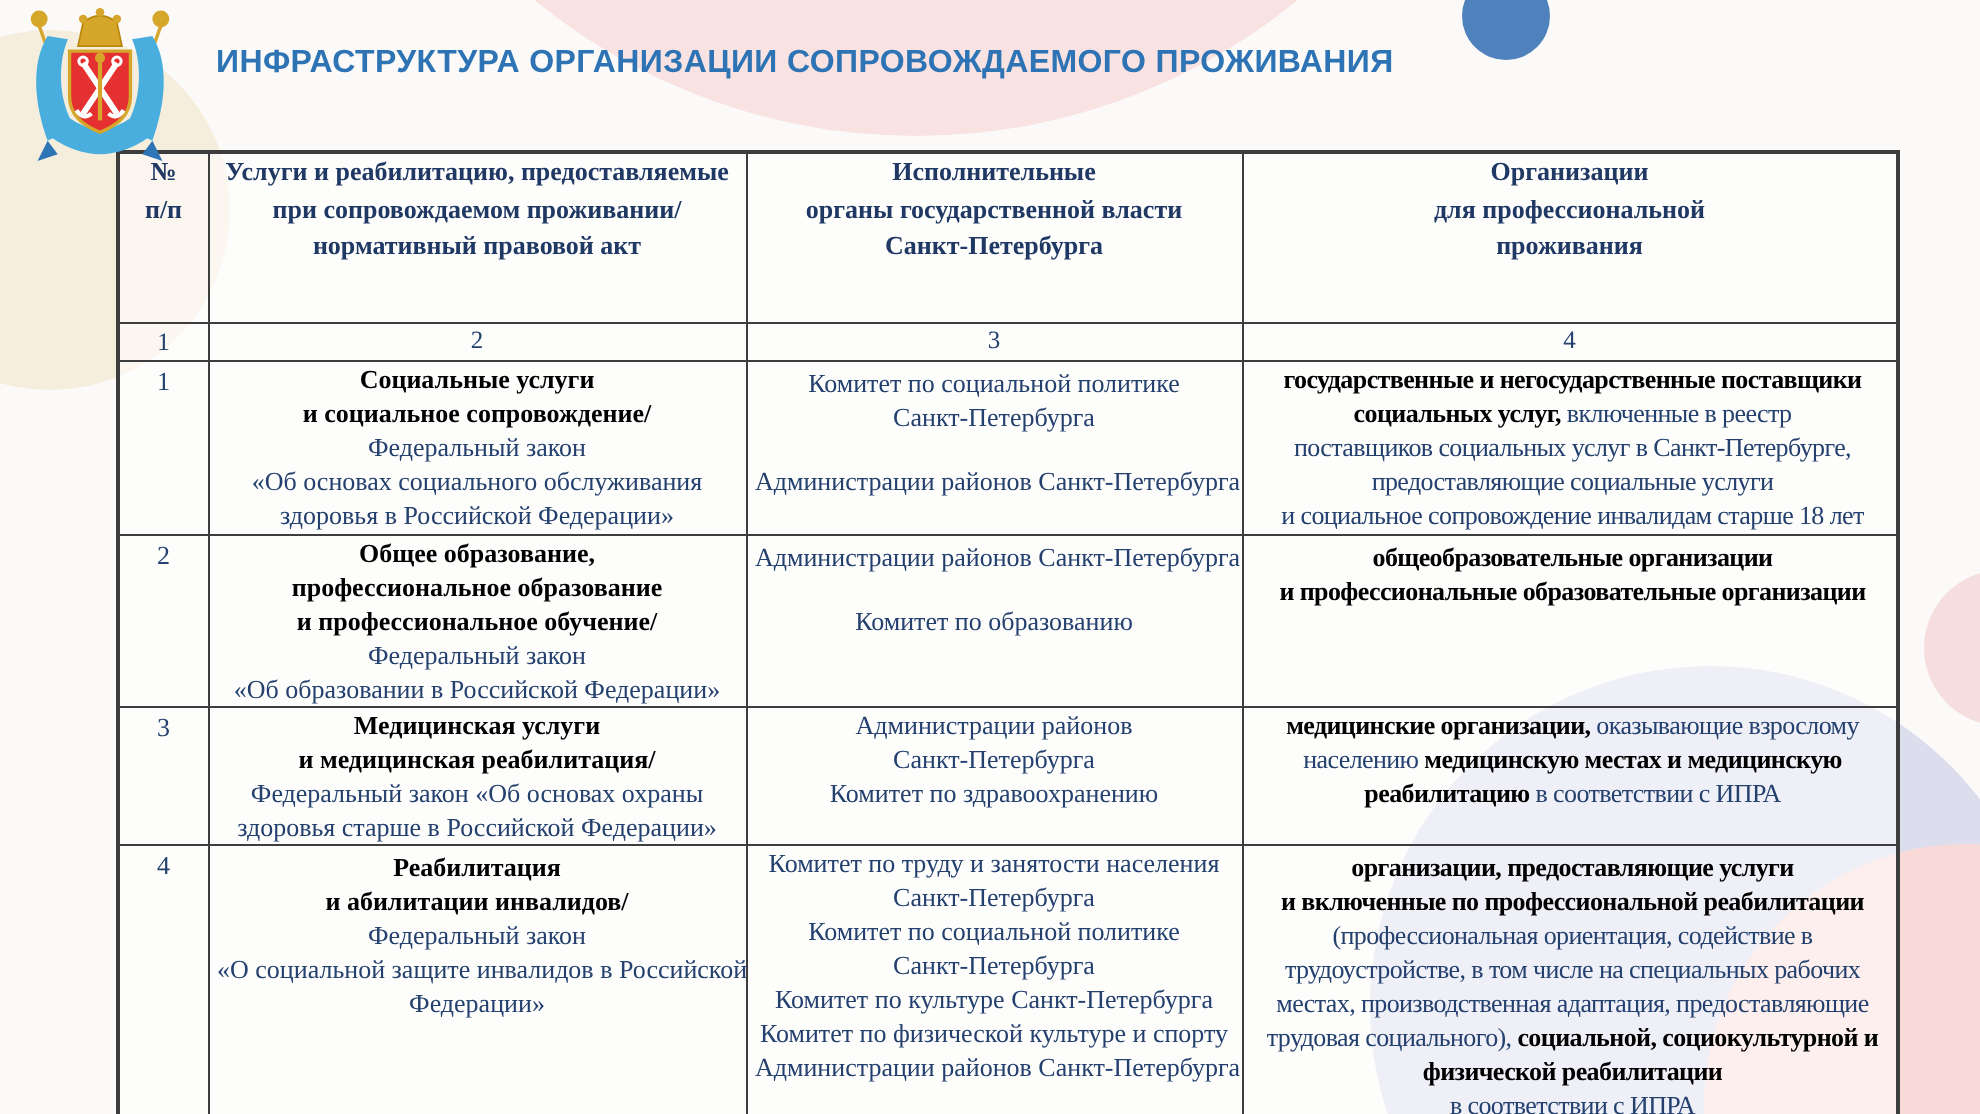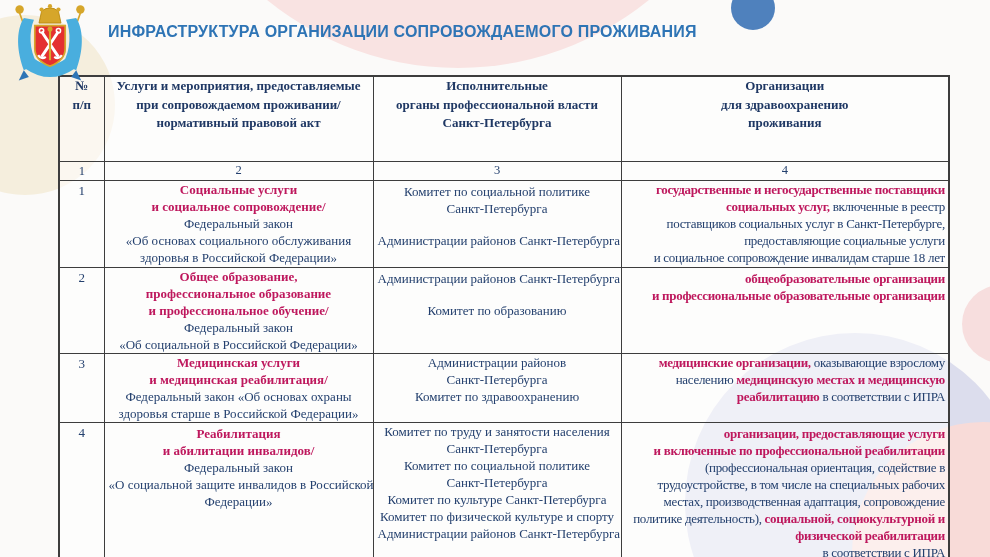--- a/index.html
+++ b/index.html
@@ -38,25 +38,25 @@
     border:1.5px solid #3d3d3d;
     background:rgba(255,255,255,0.55);
     padding:0;vertical-align:top;overflow:hidden;
     font-size:13px;font-weight:normal;
   }
   th{font-weight:bold;color:#1f3864;}
   .cell{display:flex;flex-direction:column;justify-content:center;height:100%;
         box-sizing:border-box;line-height:17px;}
   .cell.vtop{justify-content:flex-start;padding-top:2px;}
   .cell.ac{text-align:center;padding-left:4px;padding-right:4px;}
-  .cell.al{text-align:right;padding-left:6px;padding-right:3px;letter-spacing:-0.3px;}
+  .cell.al{text-align:center;padding-left:6px;padding-right:3px;letter-spacing:-0.3px;}
   thead .cell{line-height:18.5px;}
   .line{white-space:nowrap;}
   .gap{height:15px;flex:none;}
-  b{font-weight:bold;color:#be185d;}
+  b{font-weight:bold;color:#000000;}
   tr.numrow td{height:17px;text-align:center;font-size:12.5px;line-height:15px;}
   tr.numrow .cell{padding-top:0;}
   td.c0 .cell{text-align:center;padding-top:1px;}
 </style>
 </head>
 <body>
 
 <div class="circle c-pink-top" style="background: rgb(249, 227, 226);"></div>
 <div class="circle c-cream-left" style="background: rgb(245, 238, 221);"></div>
 <div class="circle c-blue-dot" style="background: rgb(79, 129, 189);"></div>
@@ -107,36 +107,36 @@
   <thead>
       <tr style="height: 85px;">
         <th class="c0">
           <div class="cell ac">
             <div class="line"><span>№</span></div>
             <div class="line"><span>п/п</span></div>
           </div>
         </th>
         <th class="c1">
           <div class="cell ac">
-            <div class="line"><span>Услуги и мероприятия, предоставляемые</span></div>
+            <div class="line"><span>Услуги и реабилитацию, предоставляемые</span></div>
             <div class="line"><span>при сопровождаемом проживании/</span></div>
             <div class="line"><span>нормативный правовой акт</span></div>
           </div>
         </th>
         <th class="c2">
           <div class="cell ac">
             <div class="line"><span>Исполнительные</span></div>
-            <div class="line"><span>органы профессиональной власти</span></div>
+            <div class="line"><span>органы государственной власти</span></div>
             <div class="line"><span>Санкт-Петербурга</span></div>
           </div>
         </th>
         <th class="c3">
           <div class="cell ac">
             <div class="line"><span>Организации</span></div>
-            <div class="line"><span>для здравоохранению</span></div>
+            <div class="line"><span>для профессиональной</span></div>
             <div class="line"><span>проживания</span></div>
           </div>
         </th>
       </tr>
     </thead>
   <tbody>
       <tr class="numrow">
         <td class="c0">
           <div class="cell ac">
             <div class="line"><span>1</span></div>
@@ -196,21 +196,21 @@
           <div class="cell ac vtop">
             <div class="line"><span>2</span></div>
           </div>
         </td>
         <td class="c1">
           <div class="cell ac">
             <div class="line"><b>Общее образование,</b></div>
             <div class="line"><b>профессиональное образование</b></div>
             <div class="line"><b>и профессиональное обучение/</b></div>
             <div class="line"><span>Федеральный закон</span></div>
-            <div class="line"><span>«Об социальной в Российской Федерации»</span></div>
+            <div class="line"><span>«Об образовании в Российской Федерации»</span></div>
           </div>
         </td>
         <td class="c2">
           <div class="cell ac vtop">
             <div class="line"><span>Администрации районов Санкт-Петербурга</span></div>
             <div class="gap"></div>
             <div class="line"><span>Комитет по образованию</span></div>
           </div>
         </td>
         <td class="c3">
@@ -274,21 +274,21 @@
             <div class="line"><span>Комитет по физической культуре и спорту</span></div>
             <div class="line"><span>Администрации районов Санкт-Петербурга</span></div>
           </div>
         </td>
         <td class="c3">
           <div class="cell al vtop">
             <div class="line"><b>организации, предоставляющие услуги</b></div>
             <div class="line"><b>и включенные по профессиональной реабилитации</b></div>
             <div class="line"><span>(профессиональная ориентация, содействие в</span></div>
             <div class="line"><span>трудоустройстве, в том числе на специальных рабочих</span></div>
-            <div class="line"><span>местах, производственная адаптация, сопровождение</span></div>
-            <div class="line"><span>политике деятельность), </span><b>социальной, социокультурной и</b></div>
+            <div class="line"><span>местах, производственная адаптация, предоставляющие</span></div>
+            <div class="line"><span>трудовая социального), </span><b>социальной, социокультурной и</b></div>
             <div class="line"><b>физической реабилитации</b></div>
             <div class="line"><span>в соответствии с ИПРА</span></div>
           </div>
         </td>
       </tr>
     </tbody>
 </table>
 
 </body></html>

